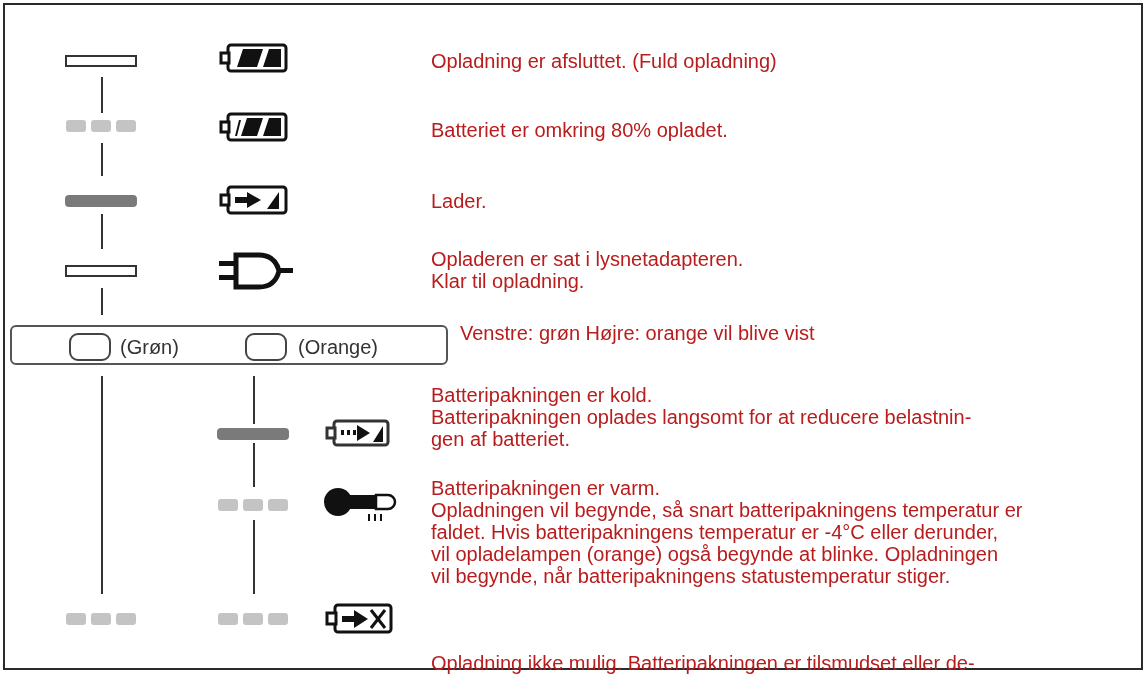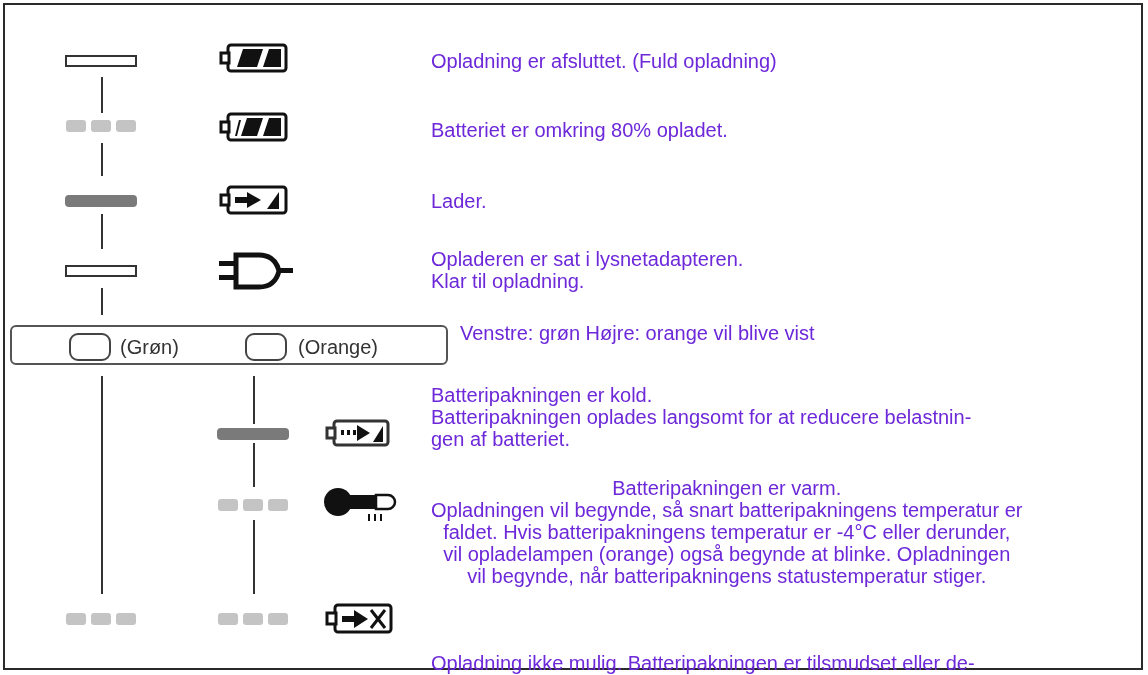--- a/index.html
+++ b/index.html
@@ -8,21 +8,21 @@
   .frame { position: absolute; left: 3px; top: 3px; width: 1140px; height: 667px;
            border: 2px solid #2a2a2a; box-sizing: border-box; }
   .vline { position: absolute; width: 2px; background: #333; }
   .lamp-off { position: absolute; width: 72px; height: 12px; border: 2px solid #333;
               box-sizing: border-box; background: #fff; }
   .lamp-on { position: absolute; width: 72px; height: 12px; background: #7a7a7a;
              border-radius: 4px; }
   .blink { position: absolute; height: 12px; display: flex; gap: 5px; }
   .blink span { width: 20px; height: 12px; background: #c4c4c4; border-radius: 3px; display: block; }
   .icon { position: absolute; }
-  .txt { position: absolute; font-size: 20px; line-height: 22px; color: #6d28d9; white-space: nowrap; }
+  .txt { position: absolute; font-size: 20px; line-height: 22px; color: #b91c1c; white-space: nowrap; }
   .legend { position: absolute; left: 10px; top: 325px; width: 438px; height: 40px;
             border: 2px solid #555; border-radius: 6px; box-sizing: border-box; }
   .legend-swatch { position: absolute; top: 6px; width: 42px; height: 28px; border: 2px solid #444;
                    border-radius: 9px; box-sizing: border-box; }
   .legend-label { position: absolute; top: 9px; font-size: 20px; line-height: 22px; color: #333; }
 </style>
 </head>
 <body>
 
 <div class="frame"></div>
@@ -120,21 +120,21 @@
     <span></span>
   </div>
 <svg class="icon" style="left:322px; top:486px;" width="80" height="40" viewBox="0 0 80 40">
   <circle cx="16" cy="16" r="14" fill="#111"></circle>
   <rect x="16" y="9" width="40" height="14" fill="#111"></rect>
   <path d="M54,9 L66,9 A7,7 0 0 1 66,23 L54,23 Z" fill="#fff" stroke="#111" stroke-width="2.5"></path>
   <rect x="46" y="28" width="2" height="7" fill="#111"></rect>
   <rect x="52" y="28" width="2" height="7" fill="#111"></rect>
   <rect x="58" y="28" width="2" height="7" fill="#111"></rect>
 </svg>
-<div class="txt" style="left:431px; top:477px;text-align:center;">
+<div class="txt" style="left:431px; top:477px;">
   <div>Batteripakningen er varm.</div>
   <div>Opladningen vil begynde, så snart batteripakningens temperatur er</div>
   <div>faldet. Hvis batteripakningens temperatur er -4°C eller derunder,</div>
   <div>vil opladelampen (orange) også begynde at blinke. Opladningen</div>
   <div>vil begynde, når batteripakningens statustemperatur stiger.</div>
 </div>
 
 <div class="blink" style="left:66px; top:613px;">
     <span></span>
     <span></span>

